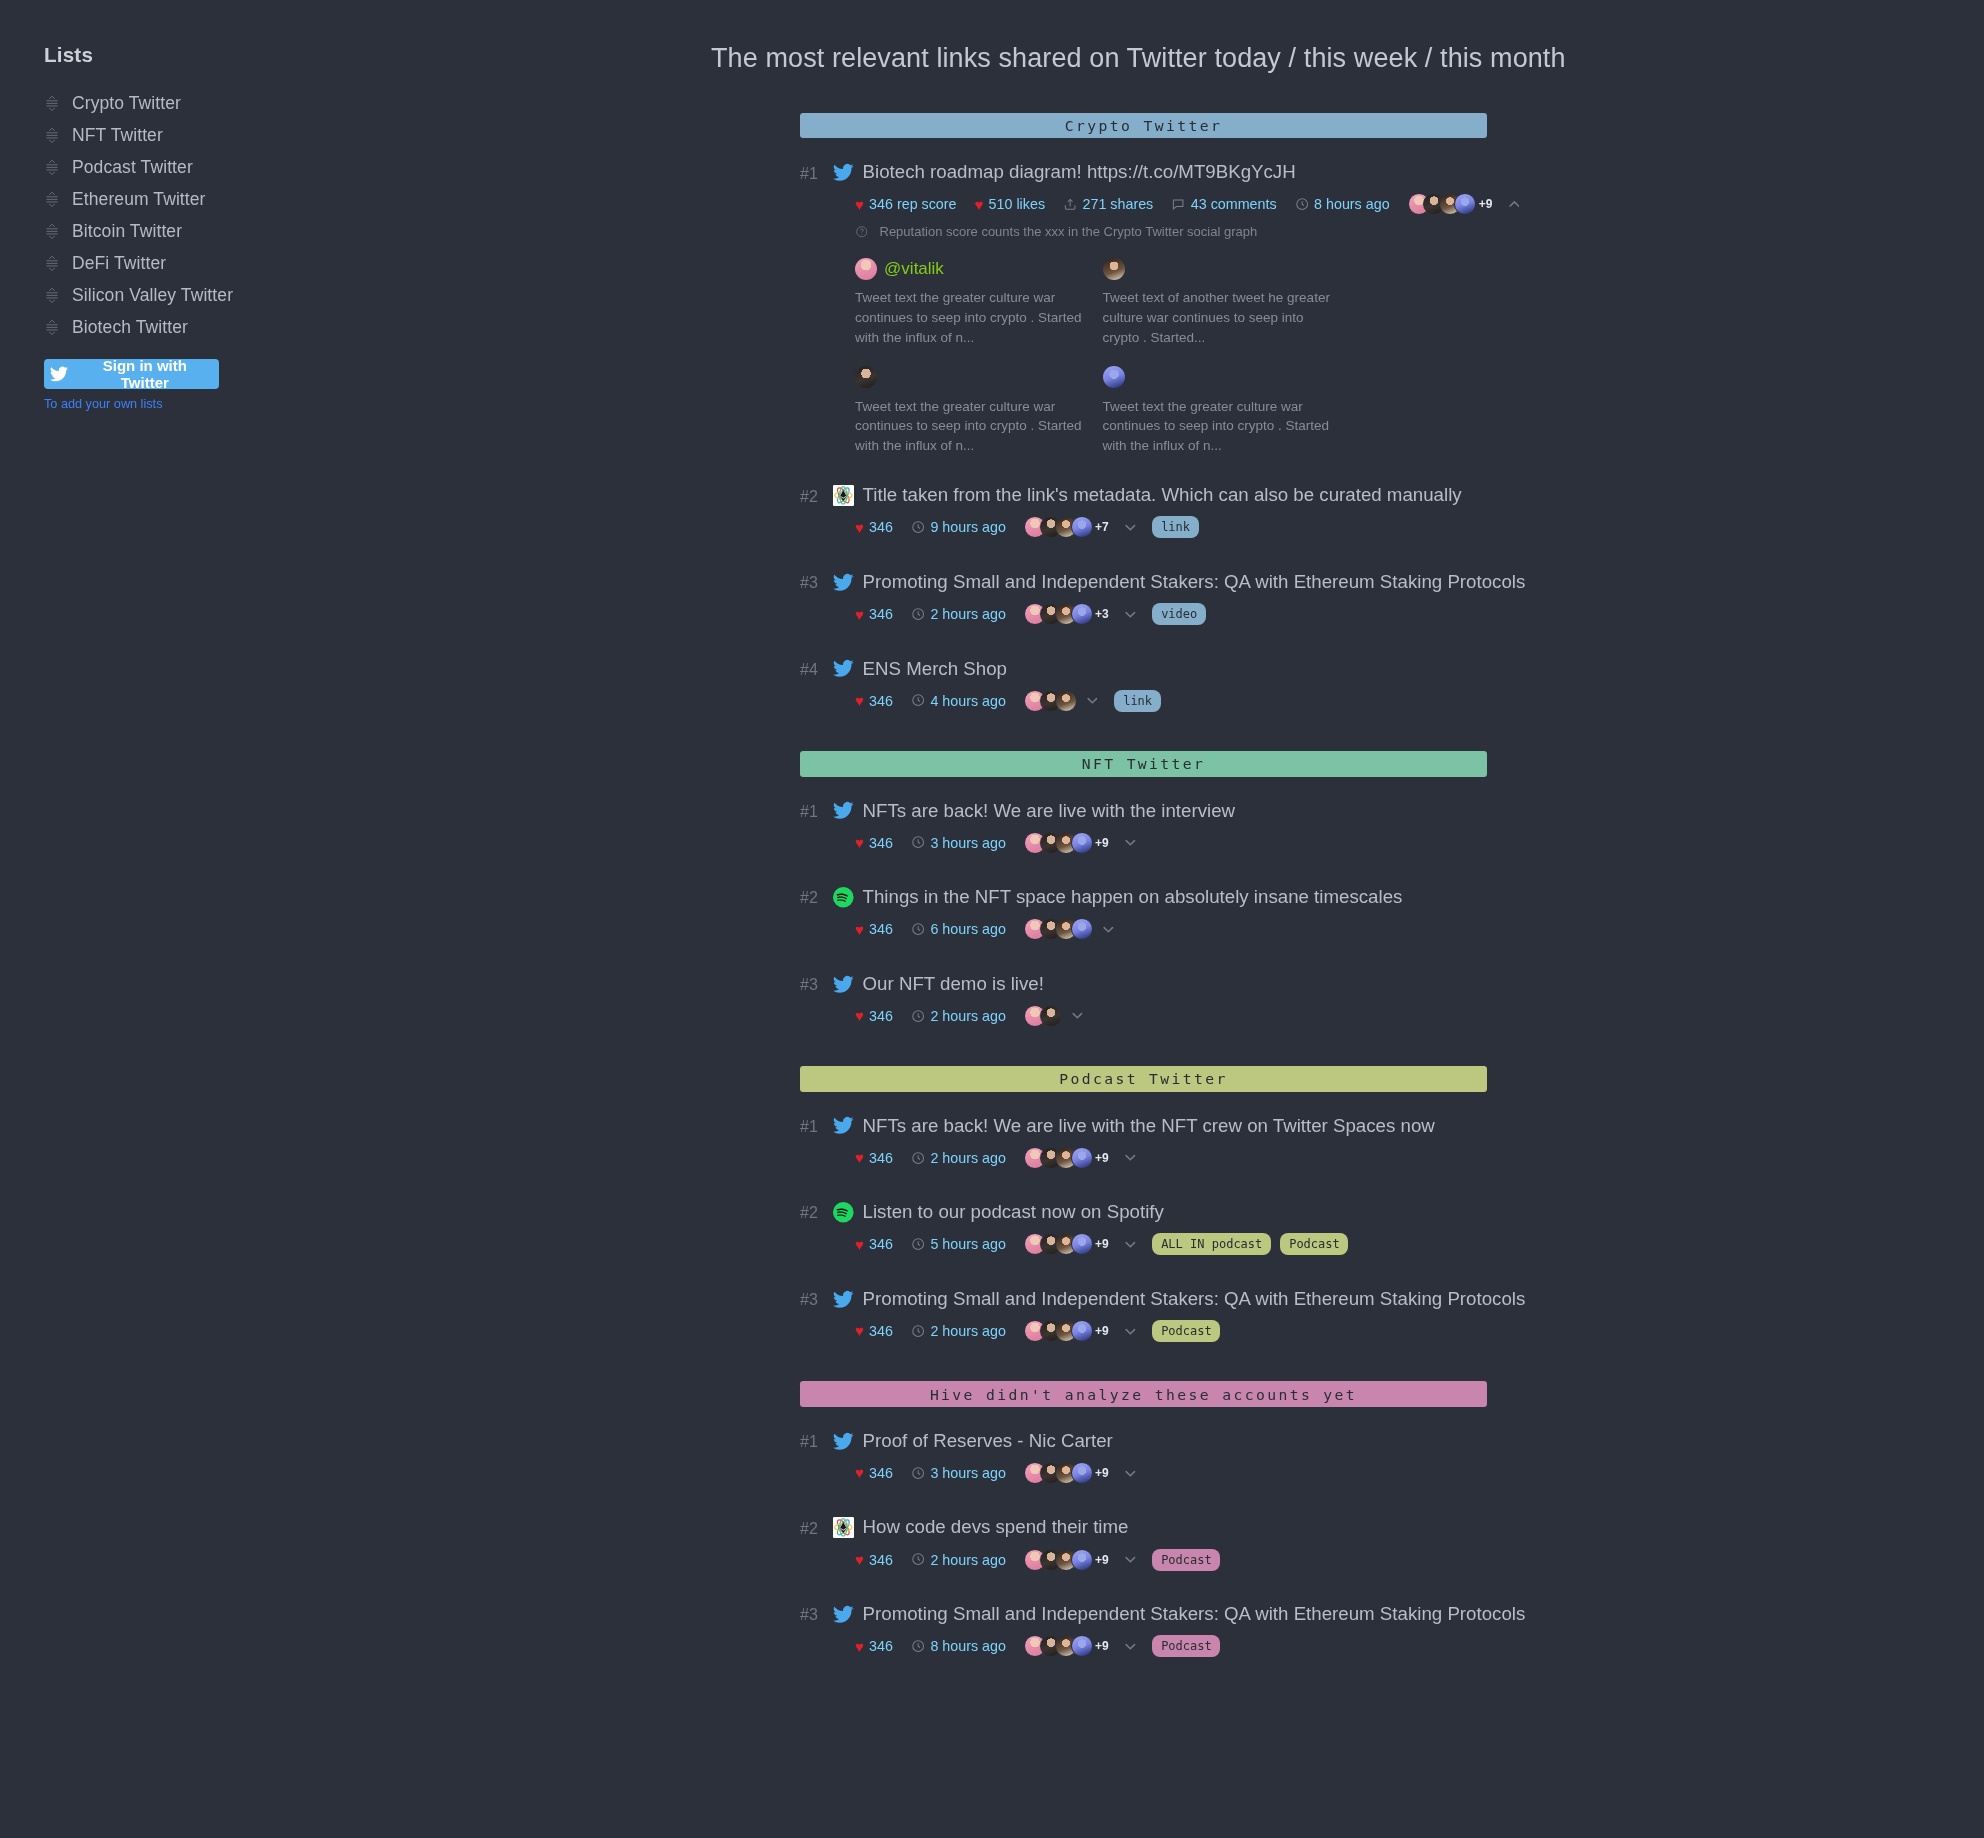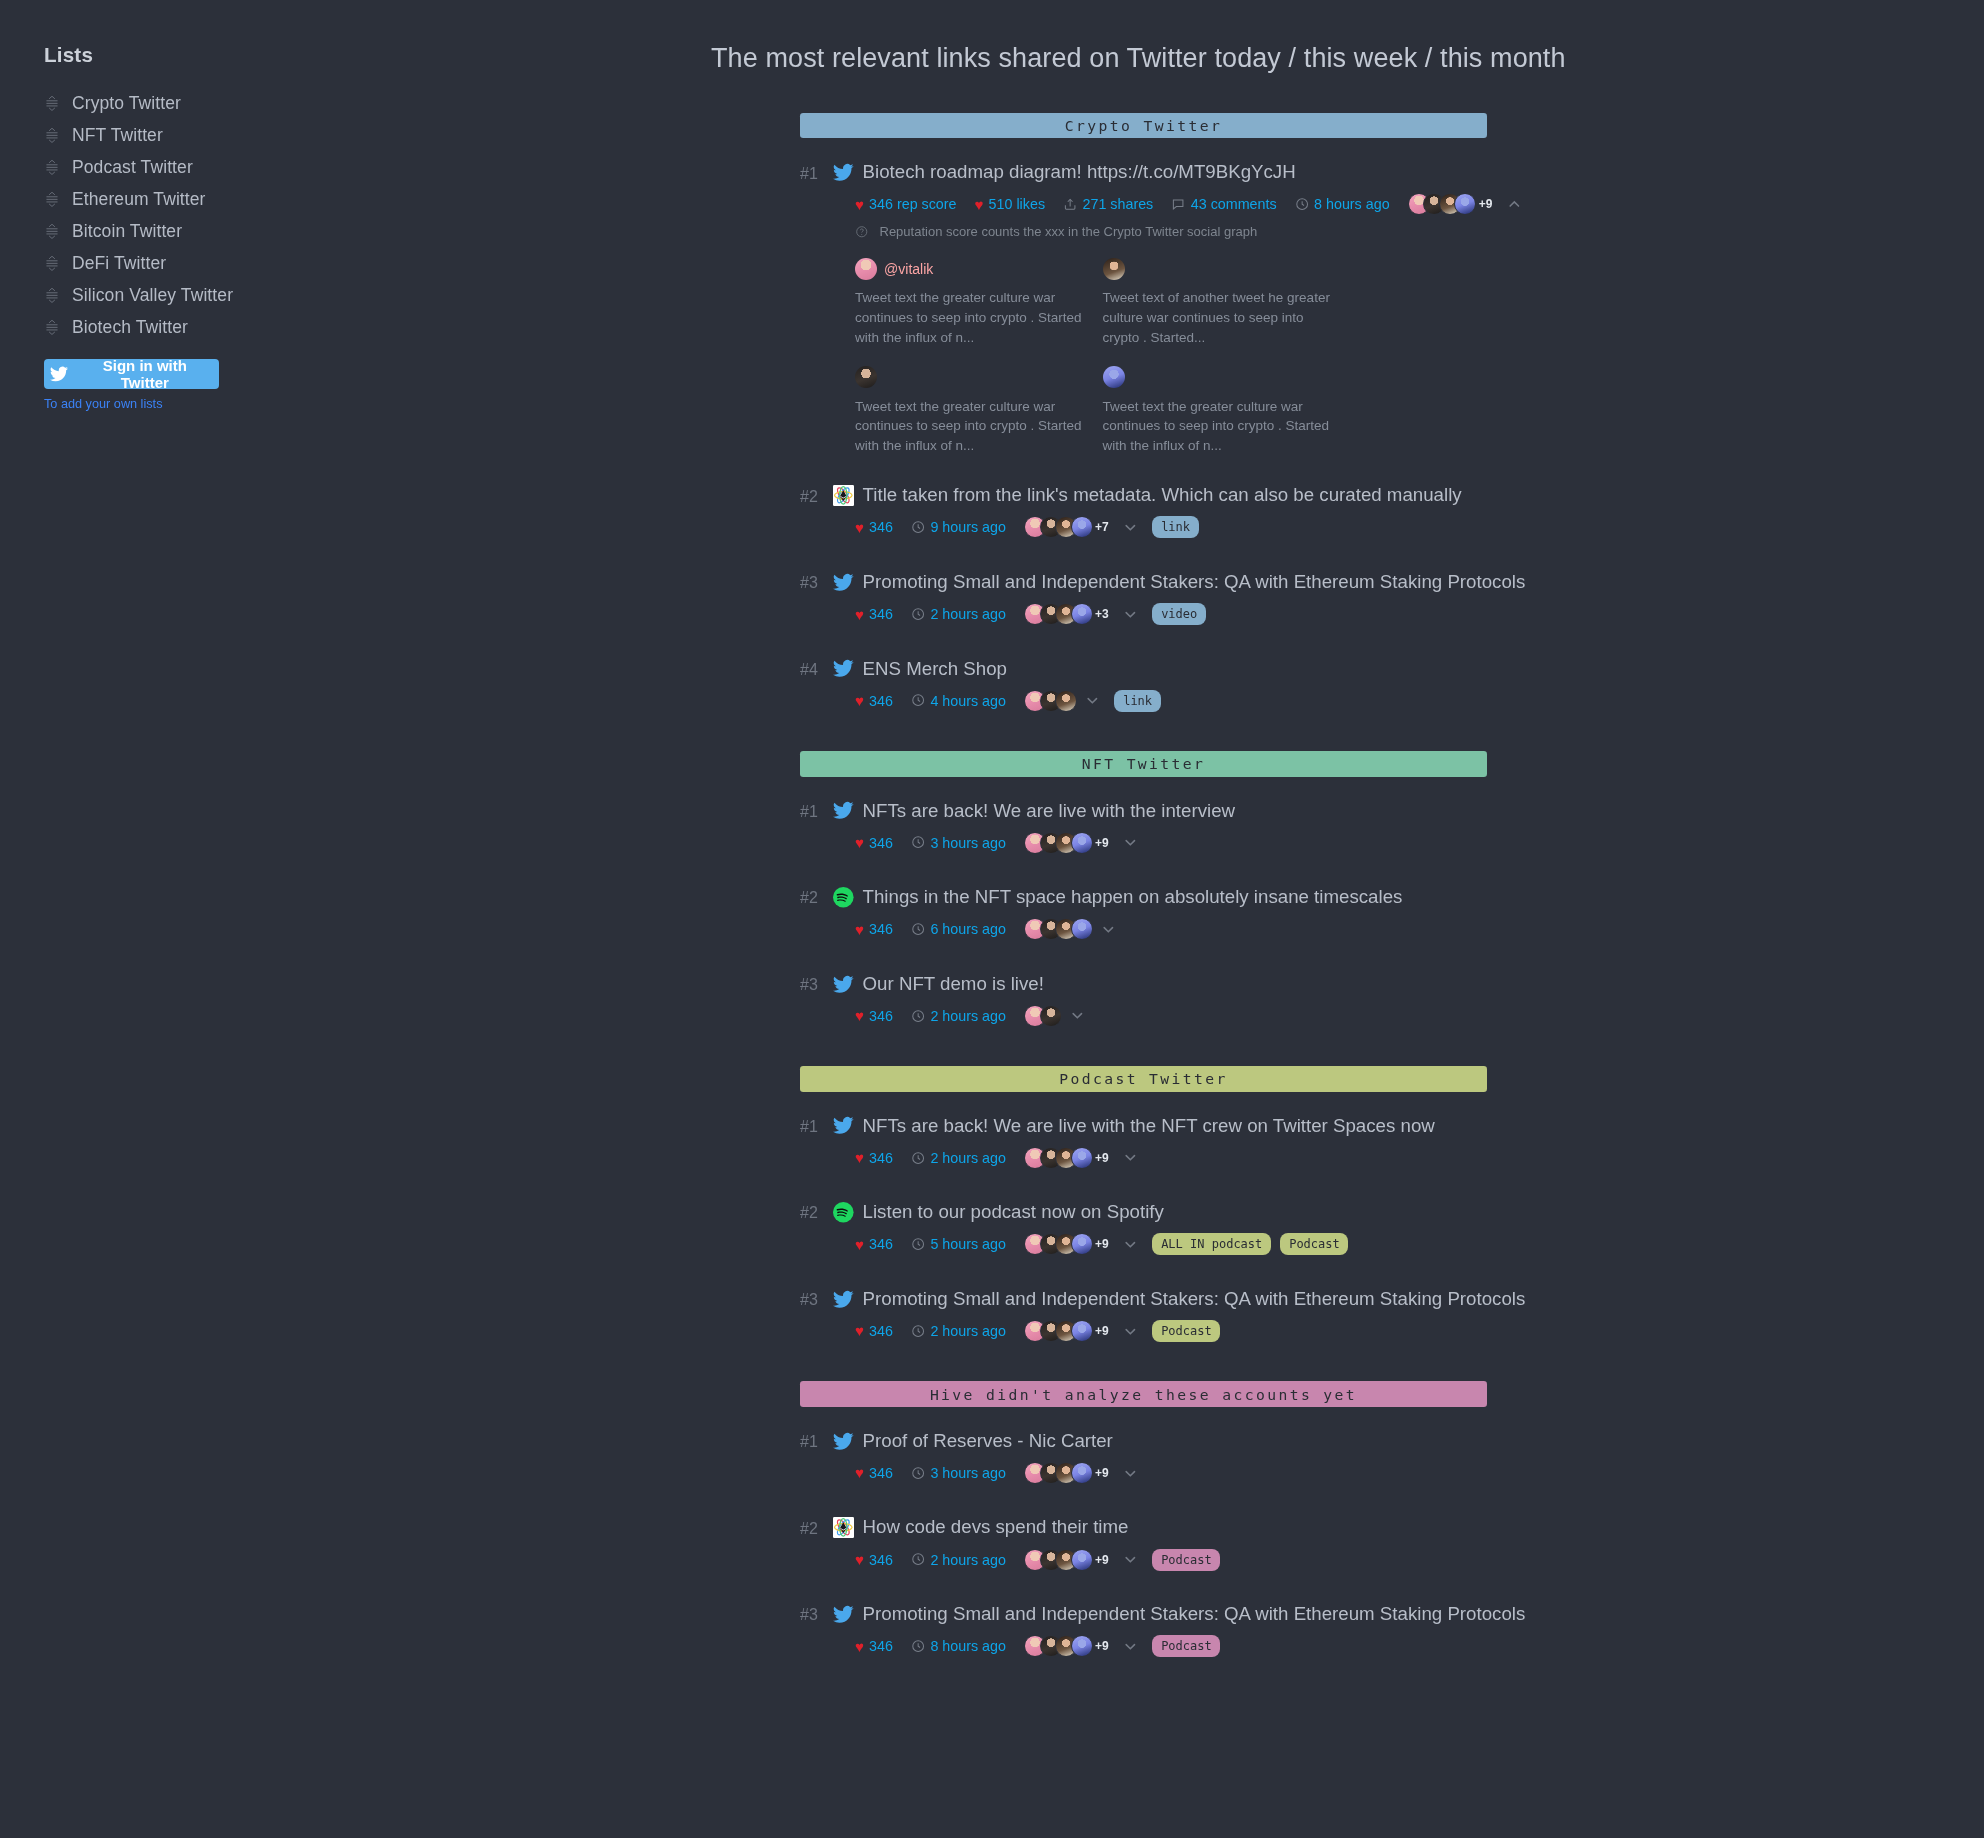--- a/index.html
+++ b/index.html
@@ -67,21 +67,21 @@
   .entry-title {
     color: #b8bec9; font-size: 18.7px; line-height: 1.15; white-space: nowrap;
     cursor: pointer;
   }
 
   .meta {
     display: flex; align-items: center; gap: 0px;
     margin-top: 7.1px; padding-left: 55px; height: 29px;
   }
   .meta-chunk { display: flex; align-items: center; gap: 5.2px; margin-right: 18px; white-space: nowrap; }
-  .meta-text { color: #0ea5e9; font-size: 14.3px; }
+  .meta-text { color: #7dd3fc; font-size: 14.3px; }
   .heart { color: #e0202a; font-size: 15px; line-height: 1; }
   .clock, .share, .comment { width: 14.3px; height: 14.3px; opacity: .75; }
 
   .avatars { display: flex; align-items: center; margin-right: 13.5px; }
   .avatars .av {
     width: 22px; height: 22px; border-radius: 50%;
     margin-right: -6.4px; background-size: cover; position: relative;
     border: 0.8px solid #2c303a;
   }
   .avatars .more {
@@ -99,21 +99,21 @@
   
   .expand { padding-left: 55px; margin-top: 4.8px; }
   .hint { display: flex; align-items: center; gap: 11px; margin-bottom: 16px; }
   .hint-text { color: #7e858f; font-size: 13px; }
   .qmark { width: 13.5px; height: 13.5px; opacity: .7; }
 
   .tweet-grid { display: grid; grid-template-columns: 1fr 1fr; gap: 16px 11px; width: 484px; }
   .tweet-card { }
   .tweet-head { display: flex; align-items: center; gap: 7.1px; height: 28px; }
   .tweet-av { width: 22px; height: 22px; border-radius: 50%; background-size: cover; }
-  .tweet-handle { color: #fca5a5; font-size: 14px; }
+  .tweet-handle { color: #84cc16; font-size: 17px; }
   .tweet-body { color: #868d99; font-size: 13.5px; line-height: 1.45; margin-top: 5.6px; }
 
   
   .av-a, .tweet-av-a { background:
       radial-gradient(circle at 50% 32%, #f0c9b6 0 28%, rgba(0,0,0,0) 29%),
       linear-gradient(160deg,#f4a7bf 0%, #e98fae 45%, #d97b9c 100%); }
   .av-b, .tweet-av-b { background:
       radial-gradient(circle at 50% 34%, #d7b49a 0 26%, rgba(0,0,0,0) 27%),
       linear-gradient(160deg,#23201f 0%, #3b3430 55%, #1d1b1a 100%); }
   .av-c, .tweet-av-c { background:

